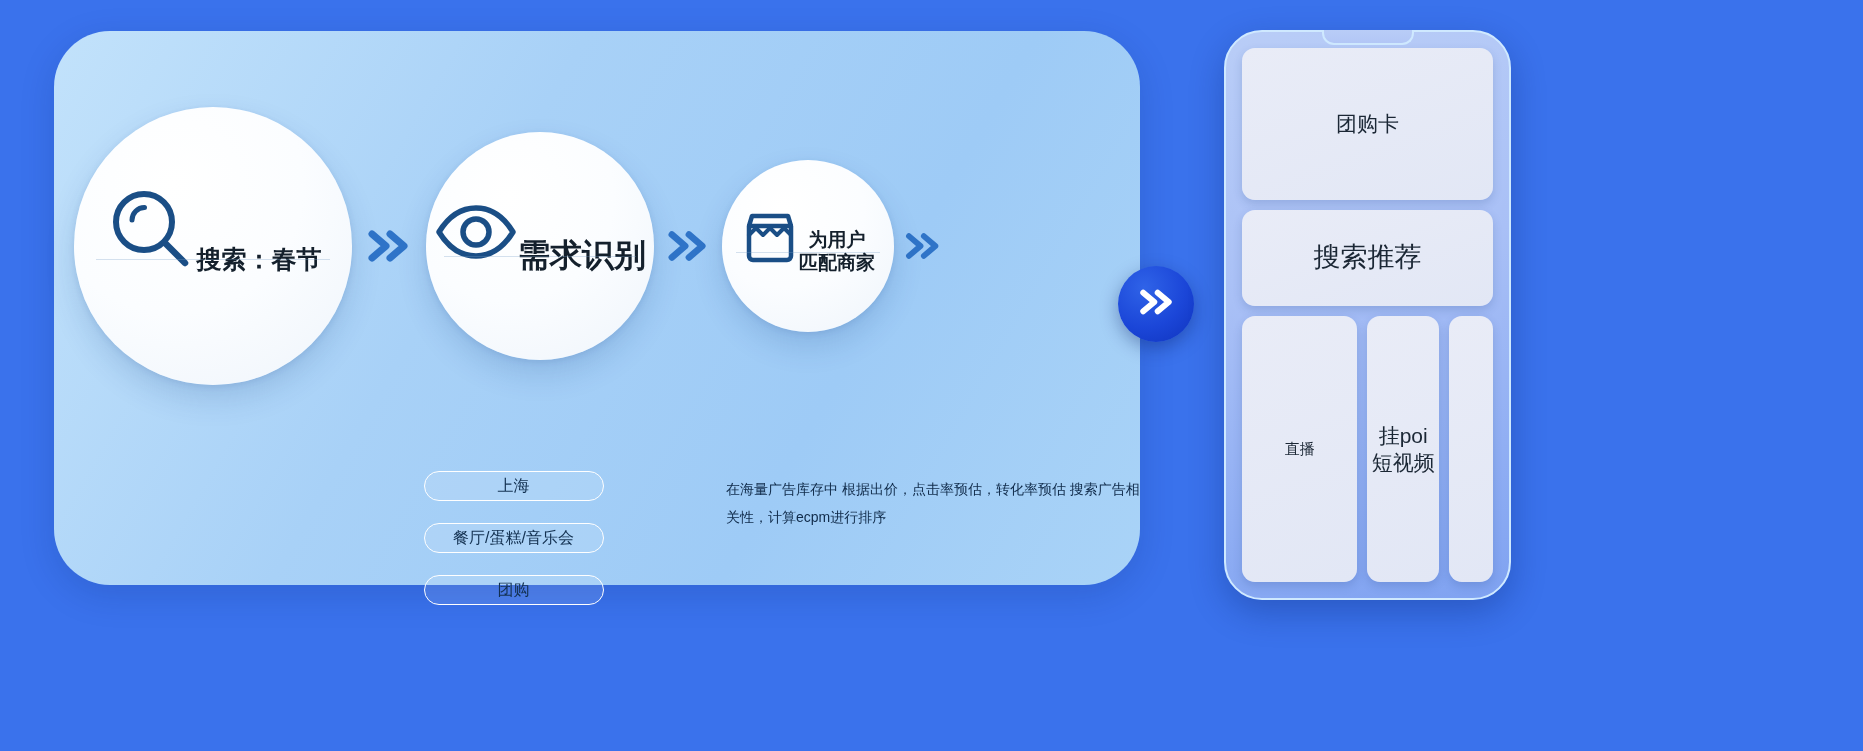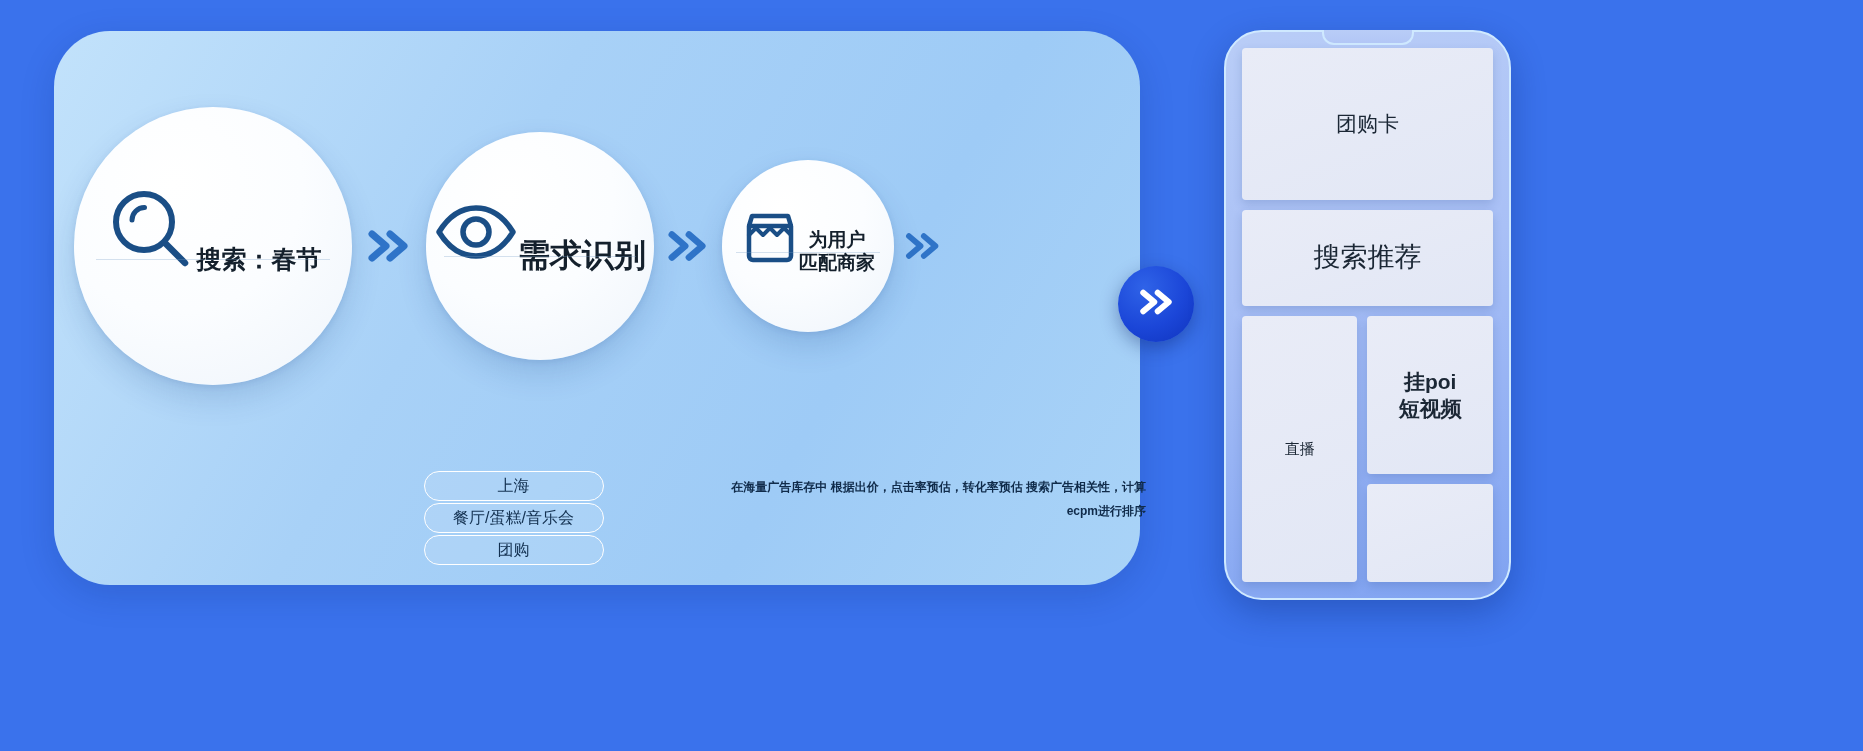--- a/index.html
+++ b/index.html
@@ -104,21 +104,21 @@
     top: 440px;
     width: 100%;
     display: flex;
     flex-direction: column;
     align-items: center;
   }
   #tag-list-inner {
     margin-left: -167px;
     display: flex;
     flex-direction: column;
-    gap: 2px;
+    gap: 22px;
     align-items: center;
   }
   .tag-pill {
     width: 180px;
     height: 30px;
     border: 1.6px solid #ffffff;
     border-radius: 16px;
     background: rgba(255,255,255,.10);
     color: #123050;
     font-size: 16px;
@@ -127,25 +127,25 @@
     justify-content: center;
     box-sizing: border-box;
   }
 
   
   #ranking-desc {
     position: absolute;
     left: 672px;
     top: 445px;
     width: 420px;
-    text-align: right;
+    text-align: left;
     color: #102b4a;
-    font-size: 12px;
+    font-size: 14px;
     line-height: 1.98;
-    font-weight: 700;
+    font-weight: 400;
   }
 
   
   #advance-button {
     position: absolute;
     left: 1118px;
     top: 266px;
     width: 76px;
     height: 76px;
     border-radius: 50%;
@@ -187,21 +187,21 @@
   #phone-screen {
     position: relative;
     width: 100%;
     height: 100%;
     display: flex;
     flex-direction: column;
     gap: 10px;
   }
   .card {
     background: linear-gradient(160deg, #e9ecf7 0%, #e2e7f5 100%);
-    border-radius: 4px;
+    border-radius: 13px;
     box-shadow: 0 4px 10px rgba(30,60,130,.18);
     display: flex;
     align-items: center;
     justify-content: center;
     color: #1b2735;
     text-align: center;
     line-height: 1.3;
     white-space: pre-line;
   }
   #card-groupbuy { height: 152px; font-size: 21px; }
@@ -213,24 +213,23 @@
     min-height: 0;
   }
   #card-live {
     width: 46%;
     height: 100%;
     font-size: 15px;
   }
   #phone-right-col {
     flex: 1;
     display: flex;
-    flex-direction: column;
+    flex-direction: row;
     gap: 10px;
     min-height: 0;
-    font-weight: bold;
   }
   #card-poi { flex: 1.62; font-size: 21px; }
   #card-blank { flex: 1; }
 </style>
 </head>
 <body>
 
 <div id="flow-panel">
 
   <div id="flow-row">

